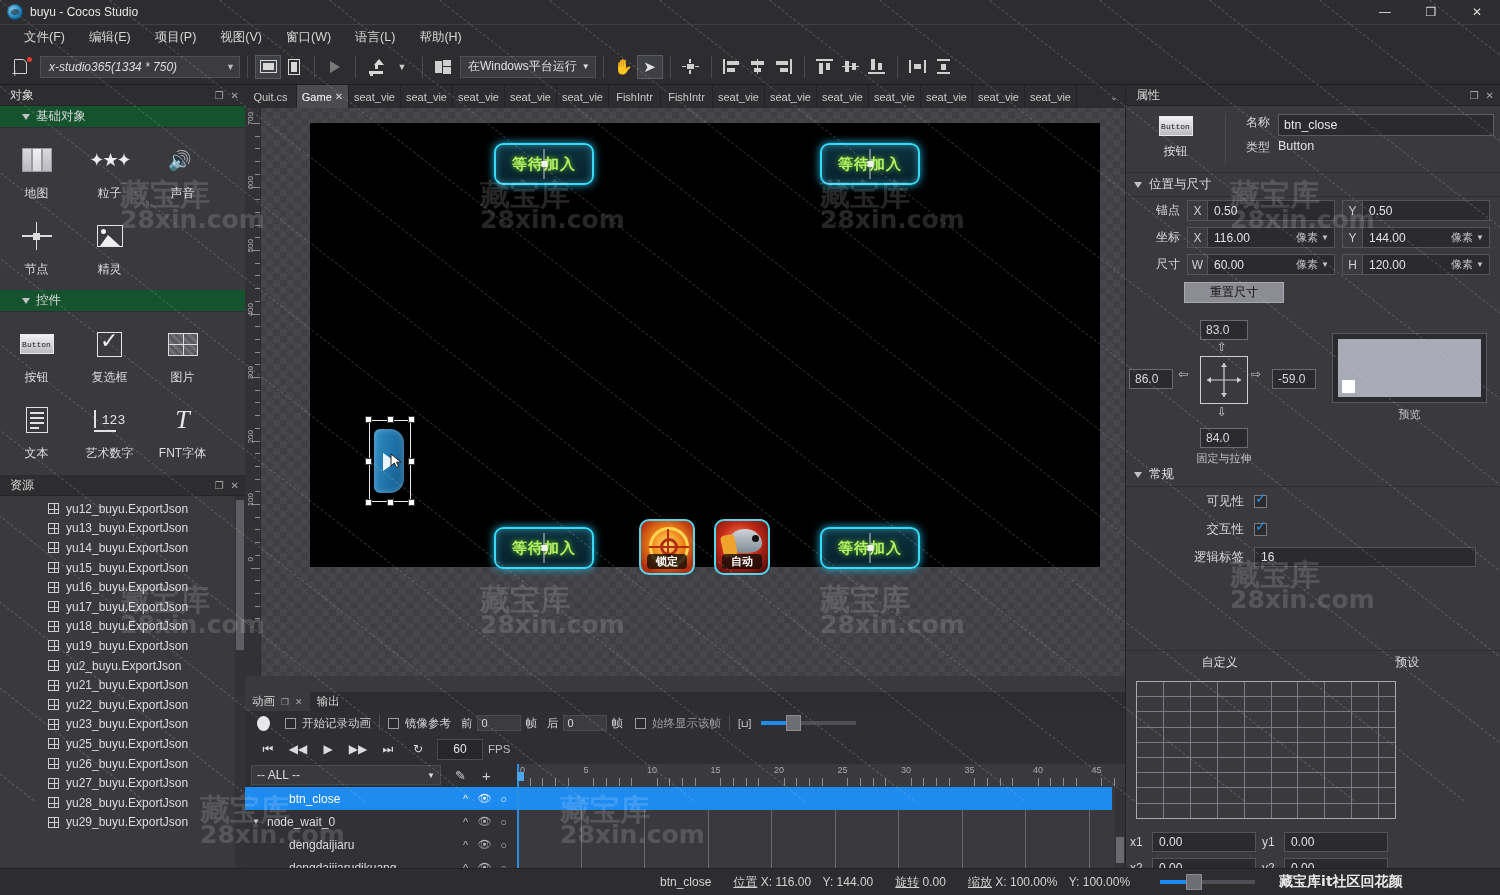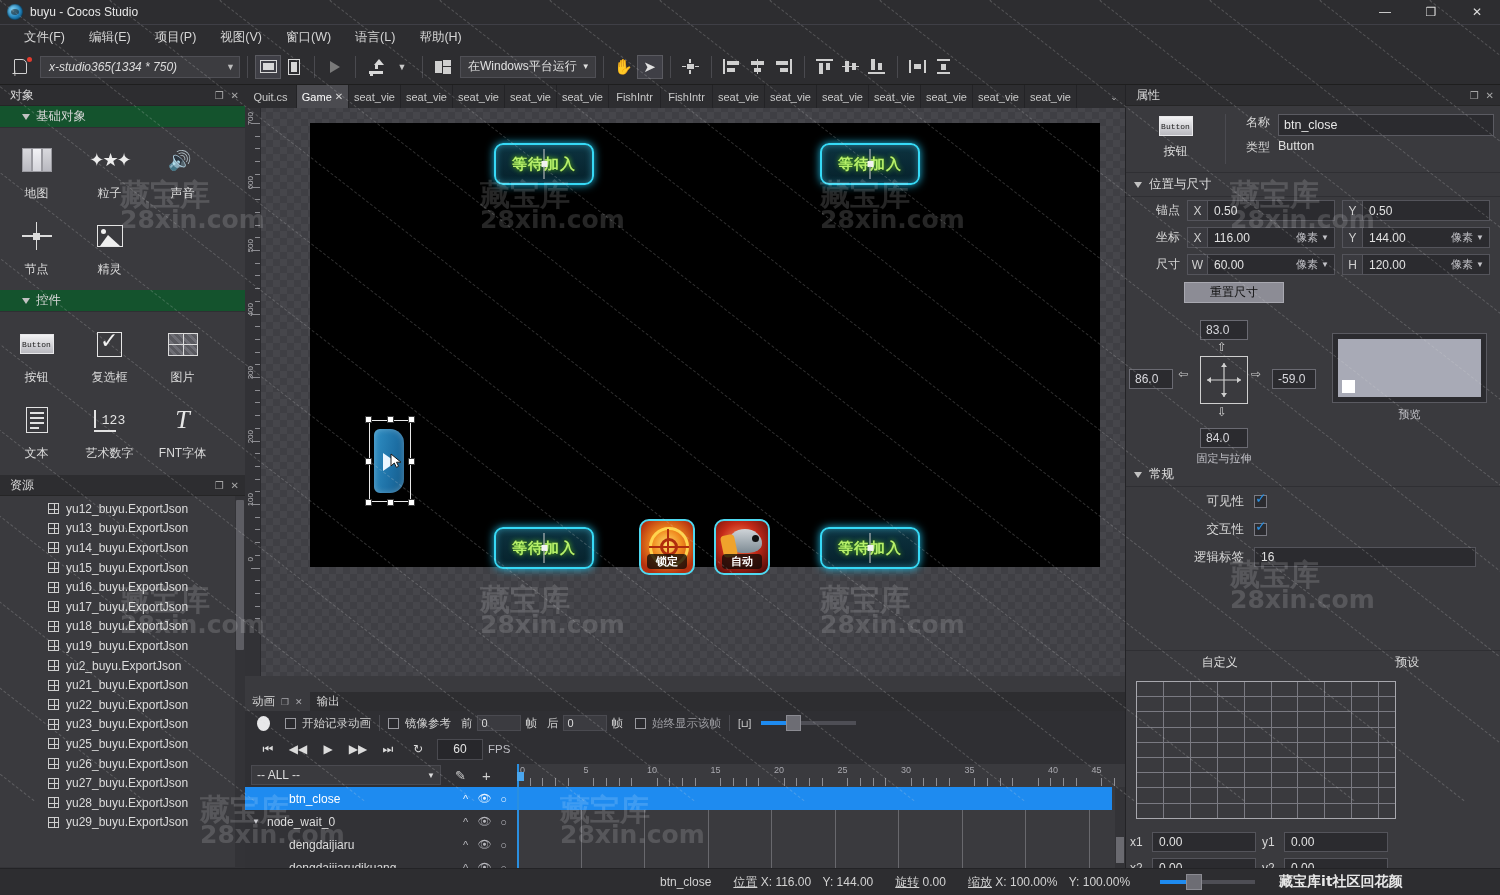--- a/index.html
+++ b/index.html
@@ -1001,21 +1001,21 @@
             <div class="tl-rt" style="left: 384px;">30</div>
             <div class="tl-tick" style="left: 393.7px;"></div>
             <div class="tl-tick" style="left: 406.4px;"></div>
             <div class="tl-tick" style="left: 419.1px;"></div>
             <div class="tl-tick" style="left: 431.8px;"></div>
             <div class="tl-rt" style="left: 447.5px;">35</div>
             <div class="tl-tick" style="left: 457.2px;"></div>
             <div class="tl-tick" style="left: 469.9px;"></div>
             <div class="tl-tick" style="left: 482.6px;"></div>
             <div class="tl-tick" style="left: 495.3px;"></div>
-            <div class="tl-rt" style="left: 531px;">40</div>
+            <div class="tl-rt" style="left: 516px;">40</div>
             <div class="tl-tick" style="left: 520.7px;"></div>
             <div class="tl-tick" style="left: 533.4px;"></div>
             <div class="tl-tick" style="left: 546.1px;"></div>
             <div class="tl-tick" style="left: 558.8px;"></div>
             <div class="tl-rt" style="left: 574.5px;">45</div>
             <div class="tl-tick" style="left: 584.2px;"></div>
             <div class="tl-tick" style="left: 596.9px;"></div>
           </div>
         <div id="tlgrid">
             <div class="tl-grid" style="left: 63.5px;"></div>

